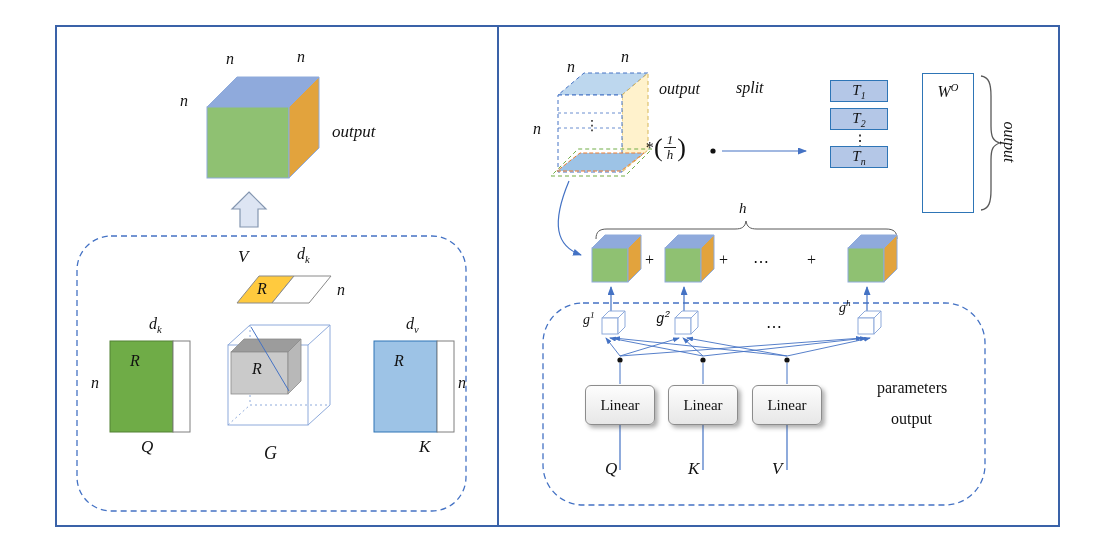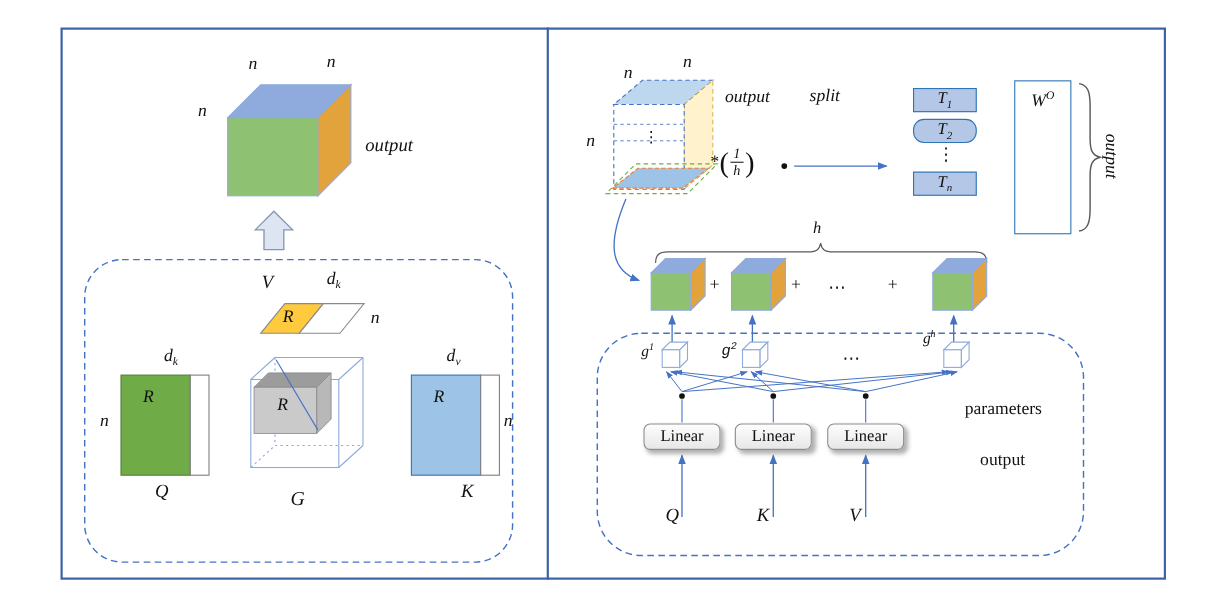--- a/index.html
+++ b/index.html
@@ -15,21 +15,21 @@
   .sz17 { font-size:17px; } .sz15 { font-size:15px; } .sz14 { font-size:14px; } .sz18 { font-size:18px; }
   sub { font-size:0.66em; font-style:italic; }
   sup { font-size:0.66em; font-style:italic; }
   .tbox { position:absolute; width:58px; height:22px; background:var(--t-fill,#b4c7e7);
           border:1px solid var(--k-border,#2e75b6); display:flex; align-items:center;
           justify-content:center; font-size:15px; font-style:italic; }
   .wobox { position:absolute; left:922px; top:73px; width:52px; height:140px;
            border:1.4px solid var(--k-border,#2e75b6); background:#fff; }
   .wolbl { position:absolute; left:922px; top:82px; width:52px; text-align:center;
            font-size:16px; font-style:italic; }
-  .linear { position:absolute; width:70px; height:24px; border:1px solid var(--linear-border,#8c8c8c);
+  .linear { position:absolute; width:70px; height:40px; border:1px solid var(--linear-border,#8c8c8c);
             border-radius:6px; background:linear-gradient(#fdfdfd,#e7e7e7);
             box-shadow:3px 3px 4px rgba(80,80,80,0.45); display:flex; align-items:center;
             justify-content:center; font-size:15px; }
   .rot { transform:translate(-50%,-50%) rotate(90deg); }
   .scale { display:flex; align-items:center; gap:1px; }
   .paren { font-size:26px; line-height:1; font-style:normal; }
   .frac { display:inline-flex; flex-direction:column; align-items:center; font-size:13px; line-height:1.1; }
   .frac .num { border-bottom:1px solid #222; padding:0 3px; }
 </style>
 </head>
@@ -208,25 +208,25 @@
         <span class="den math">h</span>
       </span>
     <span class="paren">)</span>
   </div>
 
   <div class="lbl math" style="left:736px; top:79px;">split</div>
 
   <div class="tbox" style="left:830px; top:80px;">
       <span><span>T</span><sub>1</sub></span>
     </div>
-  <div class="tbox" style="left:830px; top:108px;border-radius:10px;">
+  <div class="tbox" style="left:830px; top:108px;">
       <span><span>T</span><sub>2</sub></span>
     </div>
   <div class="lbl" style="left:852px; top:132px;">⋮</div>
-  <div class="tbox" style="left:830px; top:156px;">
+  <div class="tbox" style="left:830px; top:146px;">
       <span><span>T</span><sub>n</sub></span>
     </div>
 
   <div class="wobox"></div>
   <div class="wolbl"><span class="math">W</span><sup>O</sup></div>
 
   <div class="lbl math rot" style="left:1009px; top:142px;">output</div>
 
   <div class="lbl math sz15" style="left:739px; top:200px;">h</div>
 
@@ -241,15 +241,15 @@
   <div class="lbl math sz14" style="left:839px; top:298px;"><span>g</span><sup>h</sup></div>
 
   <div class="linear" style="left:585px; top:385px;">Linear</div>
   <div class="linear" style="left:668px; top:385px;">Linear</div>
   <div class="linear" style="left:752px; top:385px;">Linear</div>
 
   <div class="lbl math sz17" style="left:605px; top:459px;">Q</div>
   <div class="lbl math sz17" style="left:688px; top:459px;">K</div>
   <div class="lbl math sz17" style="left:772px; top:459px;">V</div>
 
-  <div class="lbl rm" style="left:877px; top:363px;">parameters</div>
+  <div class="lbl rm" style="left:877px; top:379px;">parameters</div>
   <div class="lbl rm" style="left:891px; top:410px;">output</div>
 </div>
 
 </body></html>

